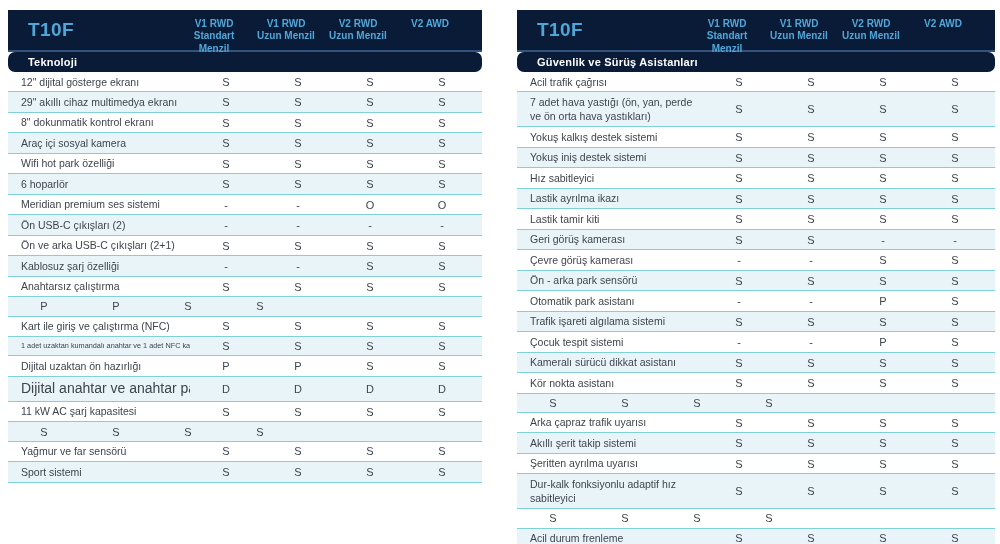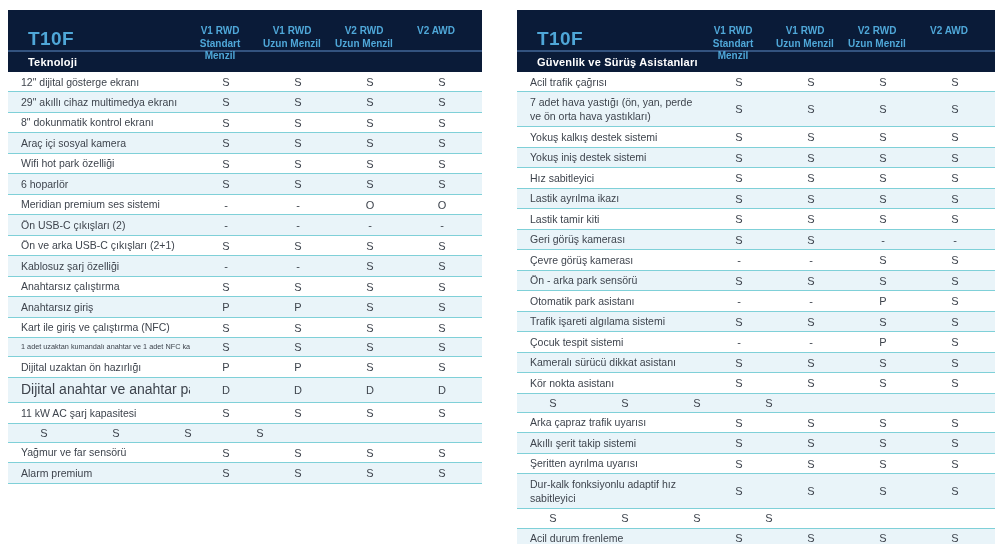--- a/index.html
+++ b/index.html
@@ -15,32 +15,32 @@
     gap: 35px;
   }
   .spec-table { width: 474px; flex: none; }
   .spec-table.t2 { width: 478px; }
 
   
   .thead {
     background: #0a1b38;
     height: 42px;
     display: flex;
-    align-items: flex-end;
+    align-items: center;
     border-bottom: 2px solid #33537f;
   }
   .model {
     flex: 1;
     color: #4fa7d8;
     font-size: 19px;
     font-weight: bold;
     padding-left: 20px;
     letter-spacing: 0.4px;
   }
-  .cols { display: flex; padding-right: 10px; }
+  .cols { display: flex; padding-right: 16px; }
   .col-h {
     width: 72px;
     text-align: center;
     color: #4fa7d8;
     font-size: 10px;
     font-weight: bold;
     line-height: 12.5px;
     height: 25px;
   }
 
@@ -48,20 +48,21 @@
   .section {
     background: #0a1b38;
     color: #ffffff;
     font-size: 11px;
     font-weight: bold;
     height: 20px;
     display: flex;
     align-items: center;
     padding-left: 20px;
     letter-spacing: 0.2px;
+    border-radius: 7px;
   }
 
   
   .row {
     display: flex;
     align-items: center;
     min-height: 19.2px;
     border-bottom: 1px solid #7fd0d8;
     color: #3e444d;
   }
@@ -206,21 +207,20 @@
         <div class="row">
           <div class="row-label">Anahtarsız çalıştırma</div>
           <div class="vals">
             <div class="val">S</div>
             <div class="val">S</div>
             <div class="val">S</div>
             <div class="val">S</div>
           </div>
         </div>
         <div class="row">
-          <div class="row-label">Anahtarsız giriş</div>
           <div class="vals">
             <div class="val">P</div>
             <div class="val">P</div>
             <div class="val">S</div>
             <div class="val">S</div>
           </div>
         </div>
         <div class="row">
           <div class="row-label">Kart ile giriş ve çalıştırma (NFC)</div>
           <div class="vals">
@@ -277,21 +277,21 @@
         <div class="row">
           <div class="row-label">Yağmur ve far sensörü</div>
           <div class="vals">
             <div class="val">S</div>
             <div class="val">S</div>
             <div class="val">S</div>
             <div class="val">S</div>
           </div>
         </div>
         <div class="row">
-          <div class="row-label">Alarm premium</div>
+          <div class="row-label">Sport sistemi</div>
           <div class="vals">
             <div class="val">S</div>
             <div class="val">S</div>
             <div class="val">S</div>
             <div class="val">S</div>
           </div>
         </div>
       </div>
   </div>
 

